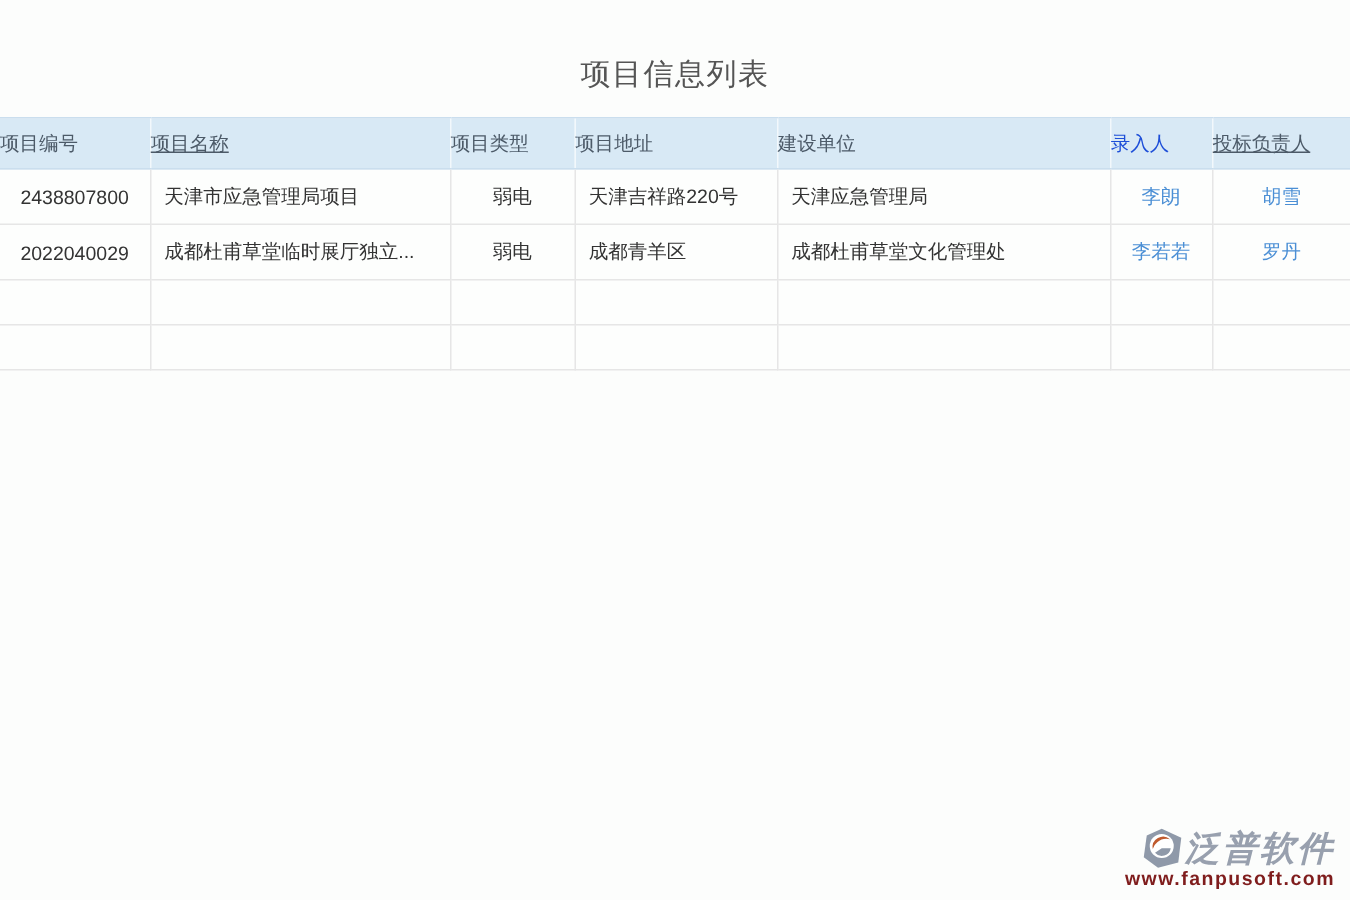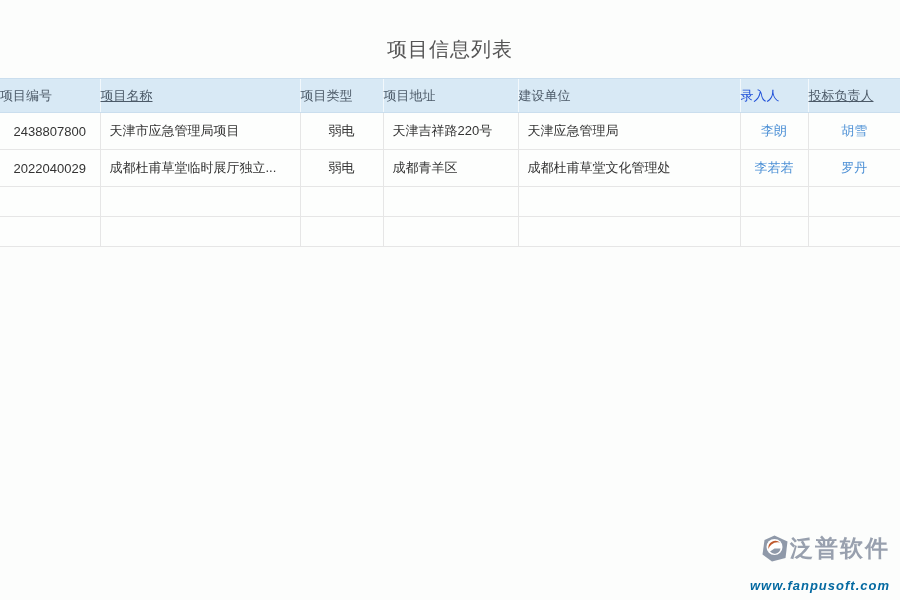--- a/index.html
+++ b/index.html
@@ -72,36 +72,36 @@
     right: 10px;
     bottom: 8px;
     text-align: right;
     line-height: 1;
   }
   .brand-top {
     display: flex;
     align-items: center;
     justify-content: flex-end;
     gap: 2px;
+    font-style: italic;
   }
   .brand-name {
     font-size: 23px;
     font-weight: bold;
     color: #98a0ae;
     letter-spacing: 2px;
   }
   .brand-url {
     display: block;
-    margin-top: 17px;
+    margin-top: 0;
     font-size: 13px;
     font-weight: bold;
-    color: #0369a1;
+    color: #7f1d1d;
     letter-spacing: 1px;
     text-decoration: none;
-    font-style: italic;
   }
 </style>
 </head>
 <body>
 
 <div class="page-title">项目信息列表</div>
 
 <table class="project-table">
   <thead>
     <tr>

